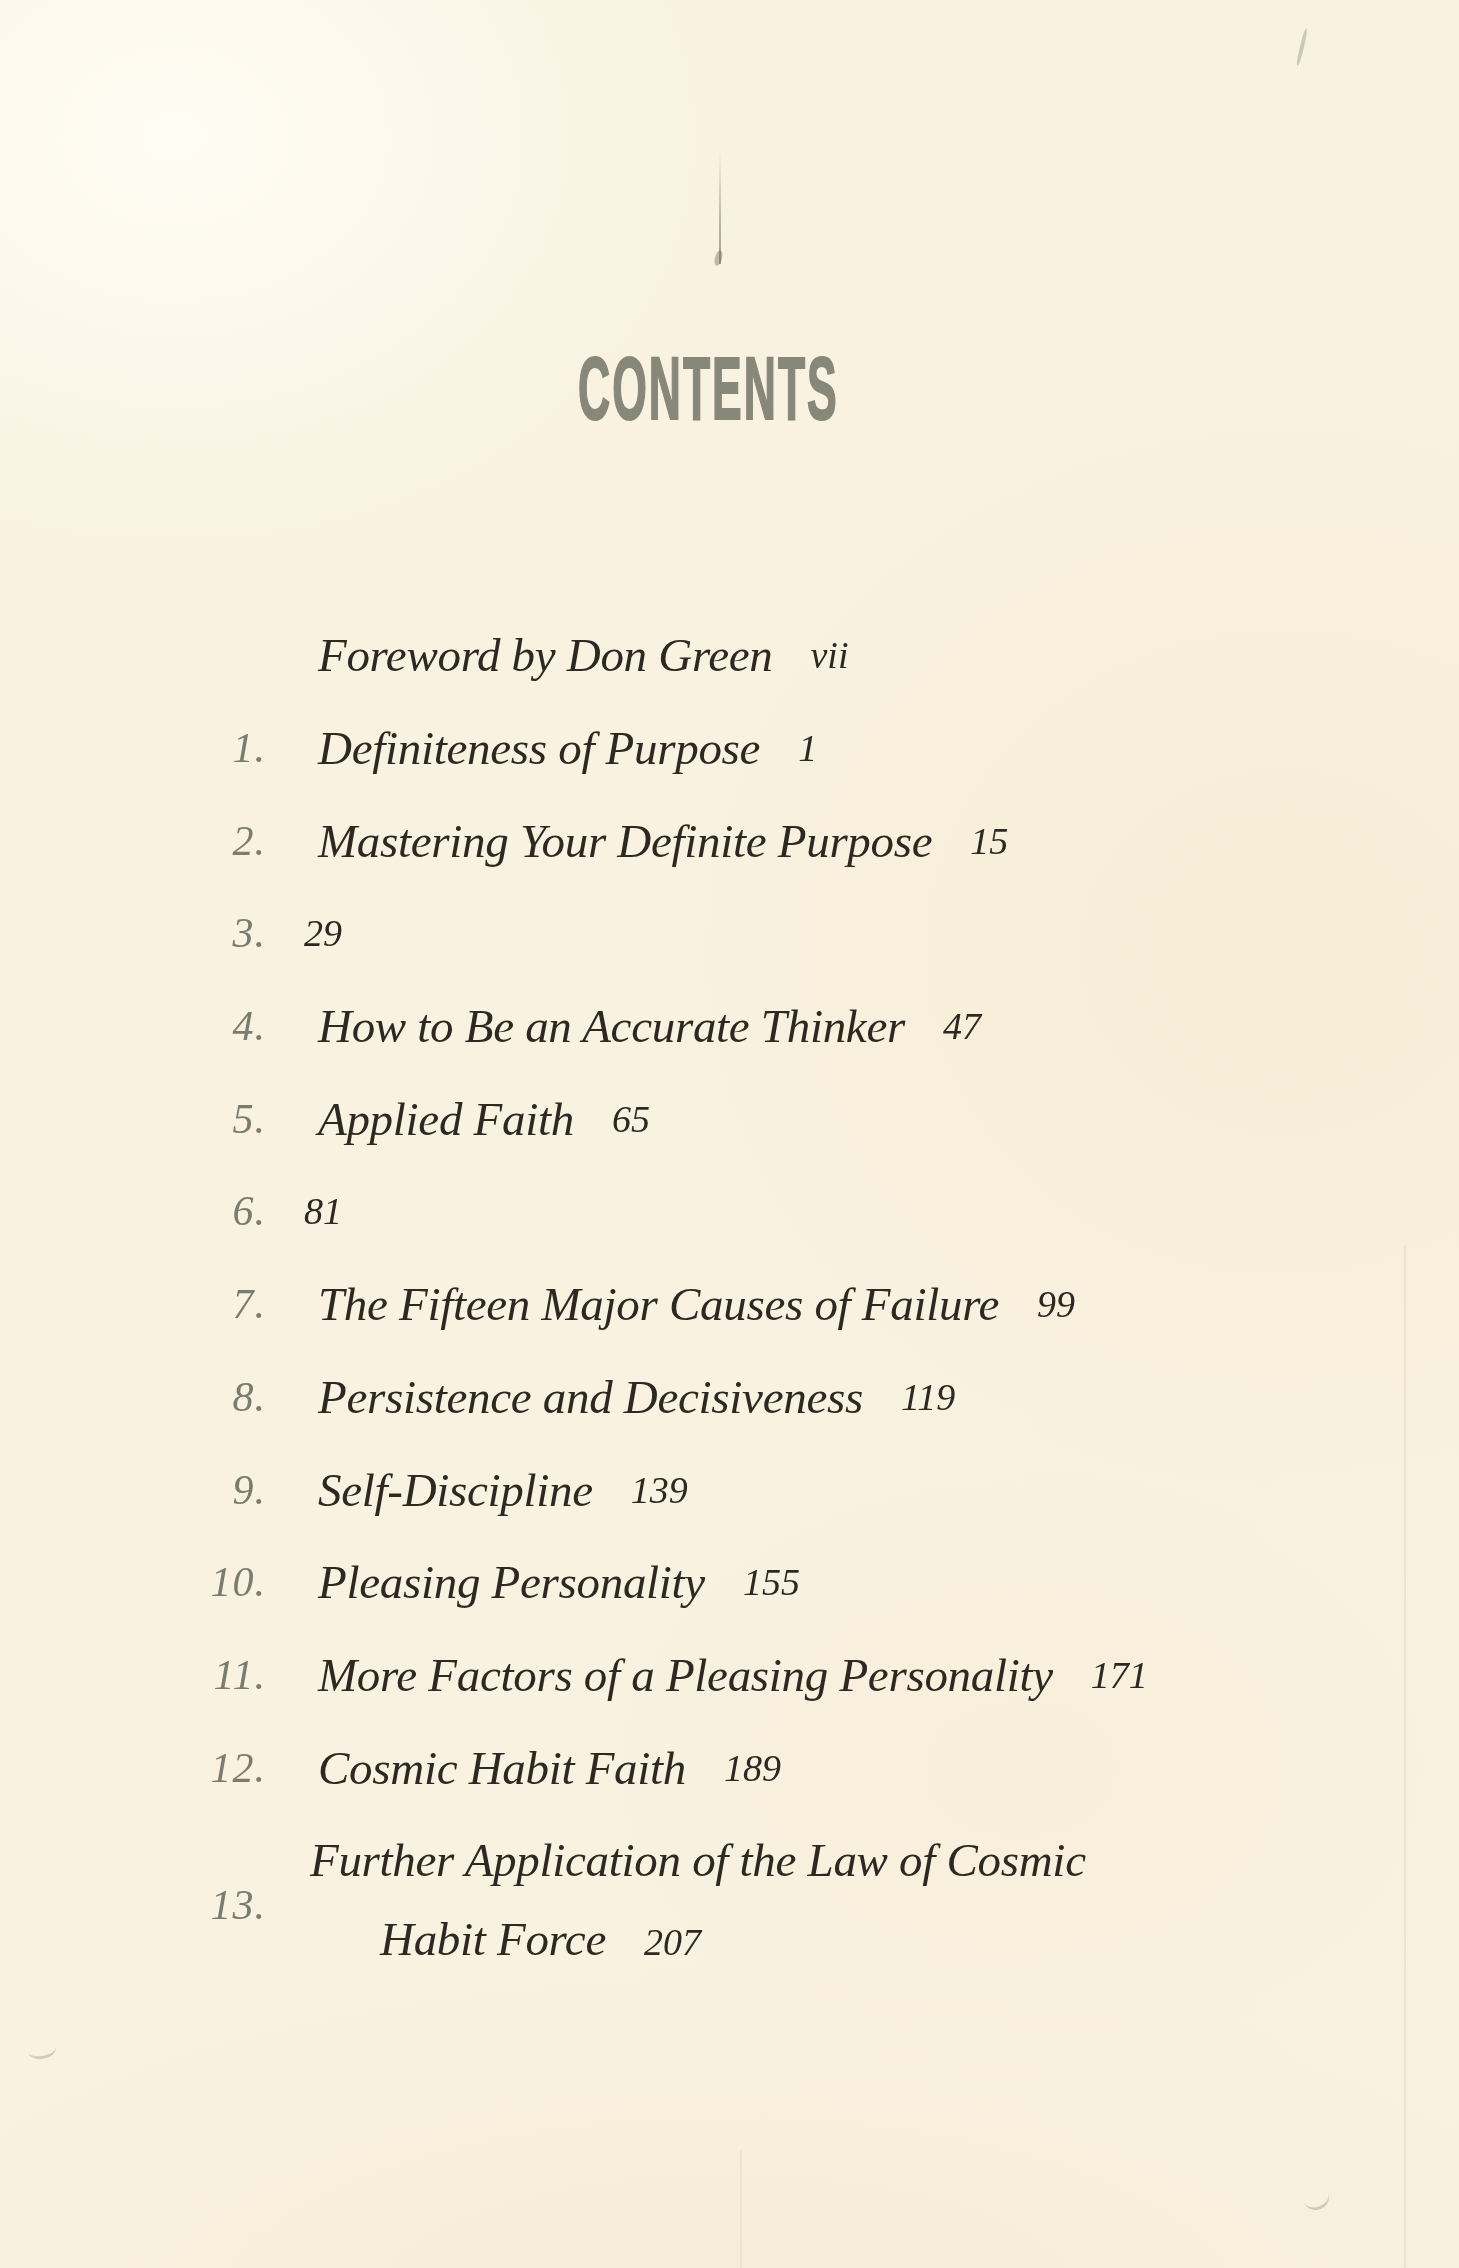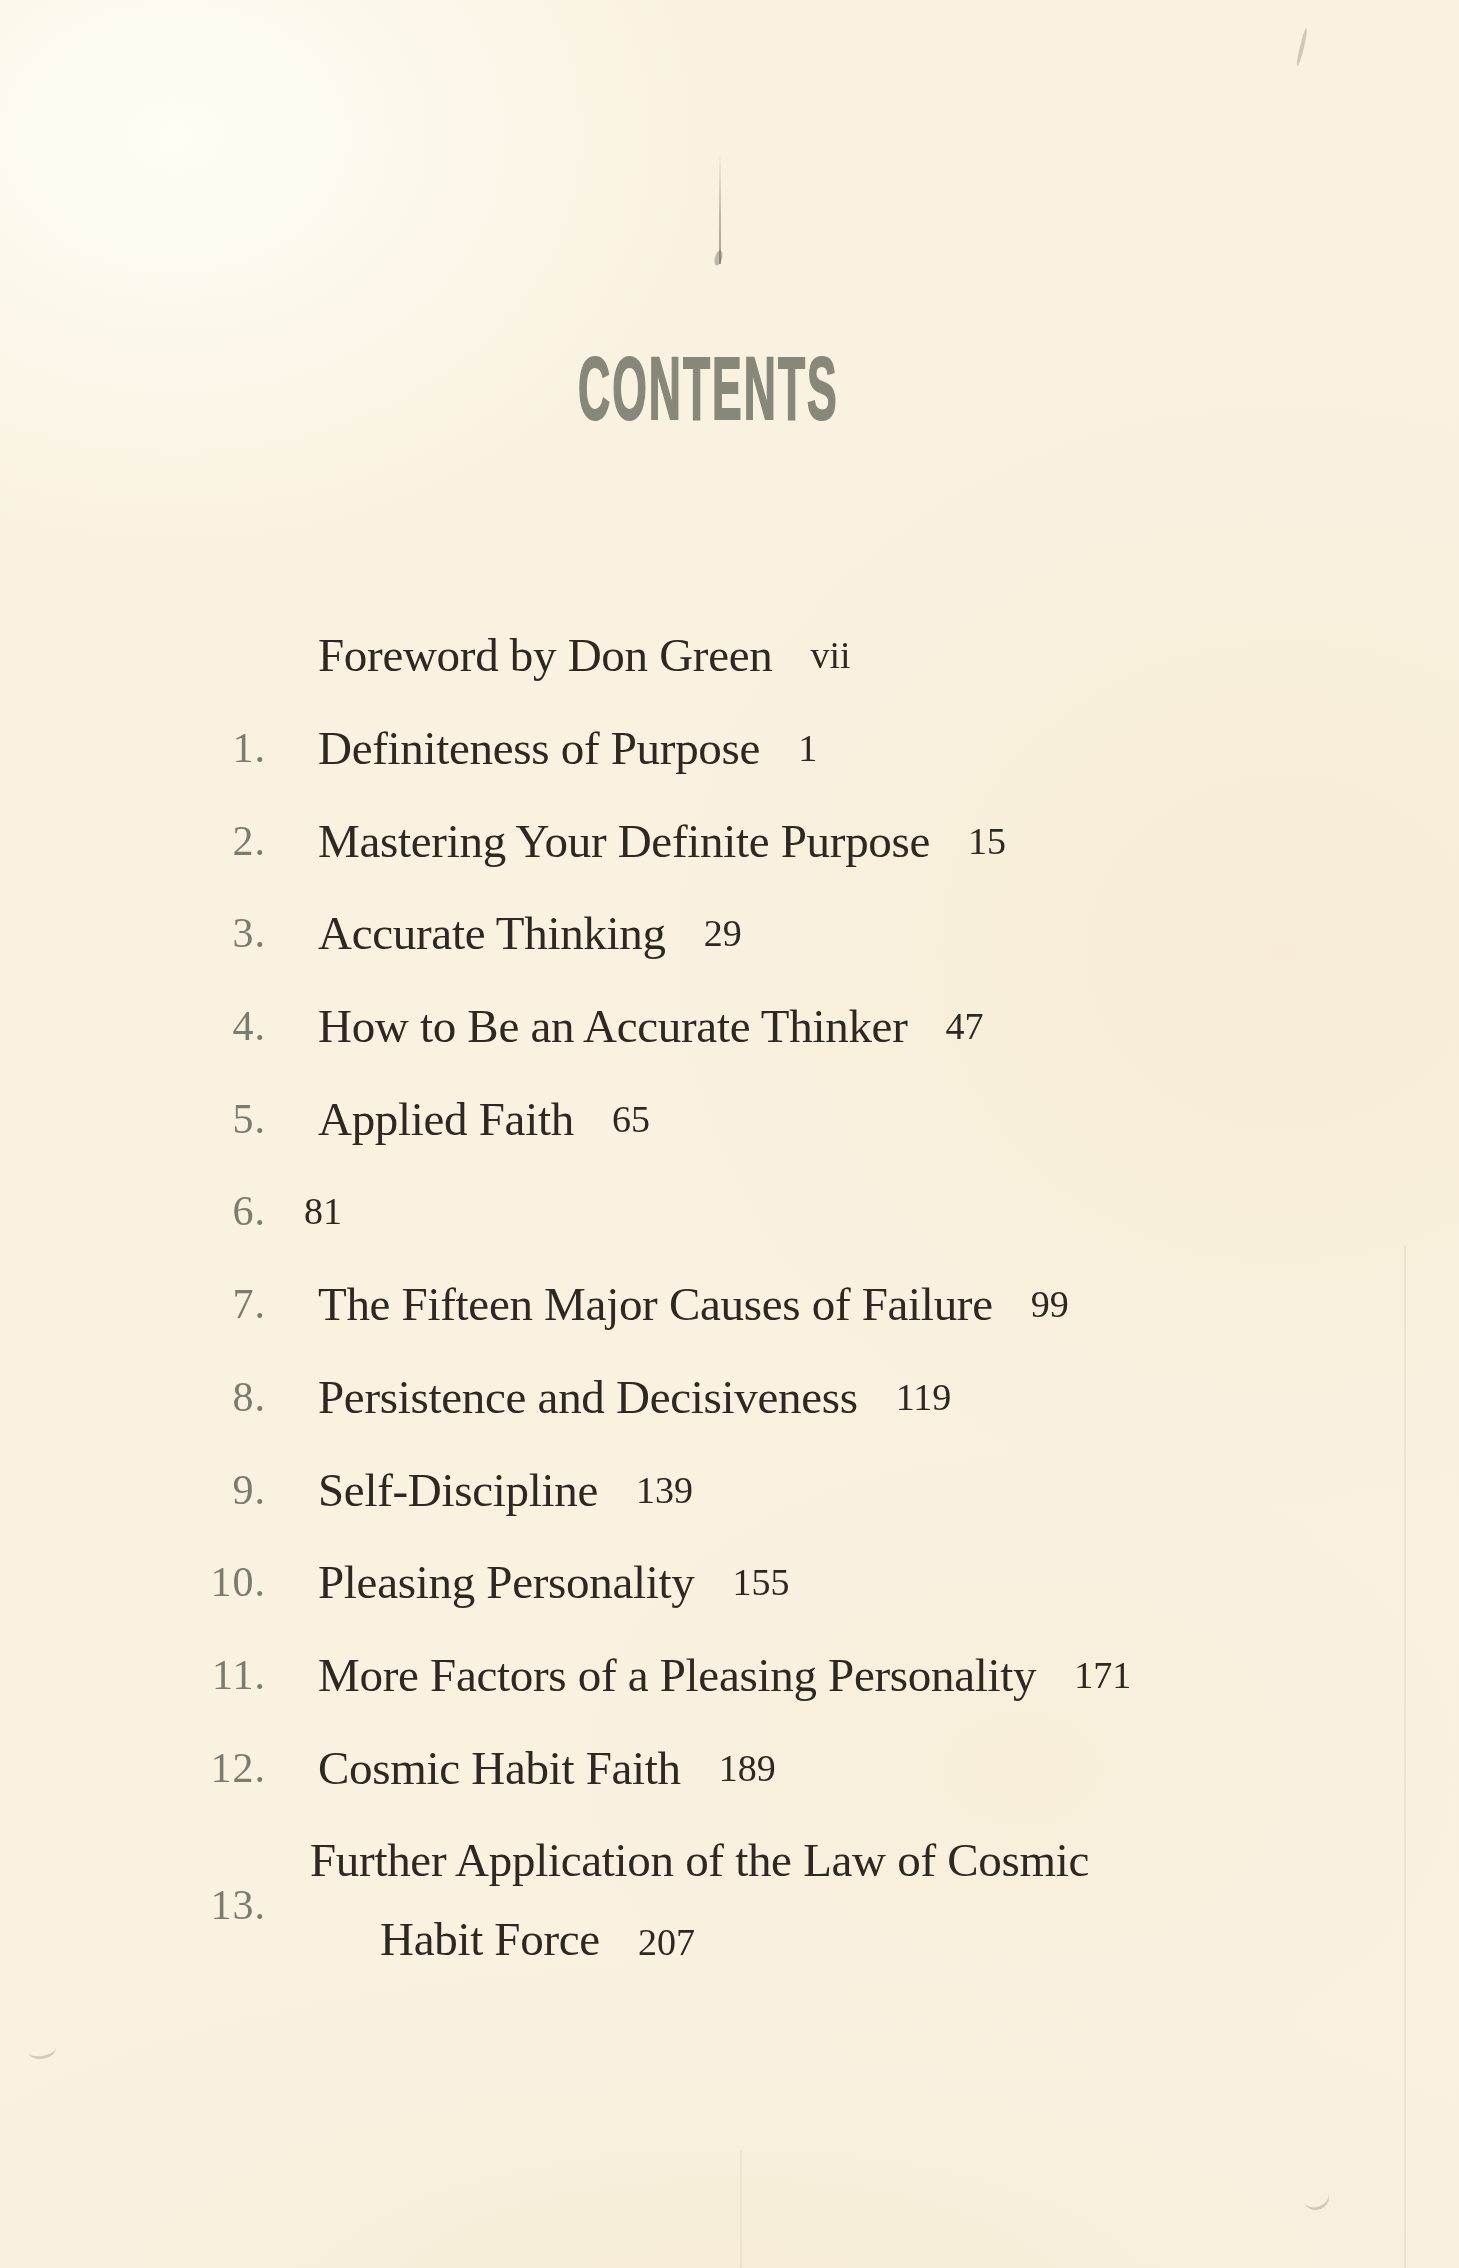--- a/index.html
+++ b/index.html
@@ -32,20 +32,21 @@
     white-space: nowrap;
     filter: blur(0.3px);
   }
 
   
   .toc {
     position: absolute;
     top: 609px; left: 0;
     width: 1459px;
     color: #2d2822;
+    font-style: italic;
   }
   .toc-row {
     display: flex;
     align-items: center;
     height: 92.7px;
     white-space: nowrap;
   }
   .num {
     width: 266px;
     text-align: right;
@@ -130,21 +131,20 @@
   </div>
 
   <div class="toc-row">
     <span class="num">2.</span>
     <span class="title">Mastering Your Definite Purpose</span>
     <span class="pg">15</span>
   </div>
 
   <div class="toc-row">
     <span class="num">3.</span>
-    <span class="title">Accurate Thinking</span>
     <span class="pg">29</span>
   </div>
 
   <div class="toc-row">
     <span class="num">4.</span>
     <span class="title">How to Be an Accurate Thinker</span>
     <span class="pg">47</span>
   </div>
 
   <div class="toc-row">

